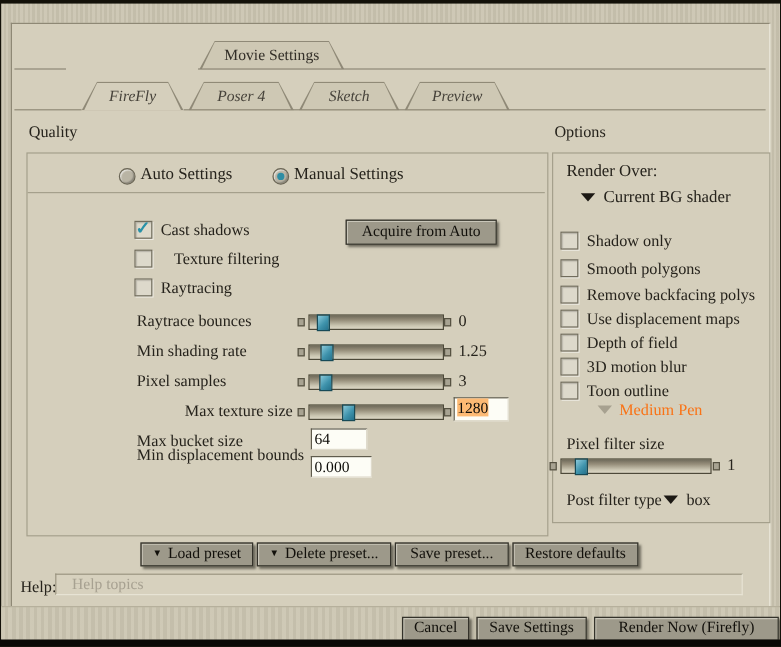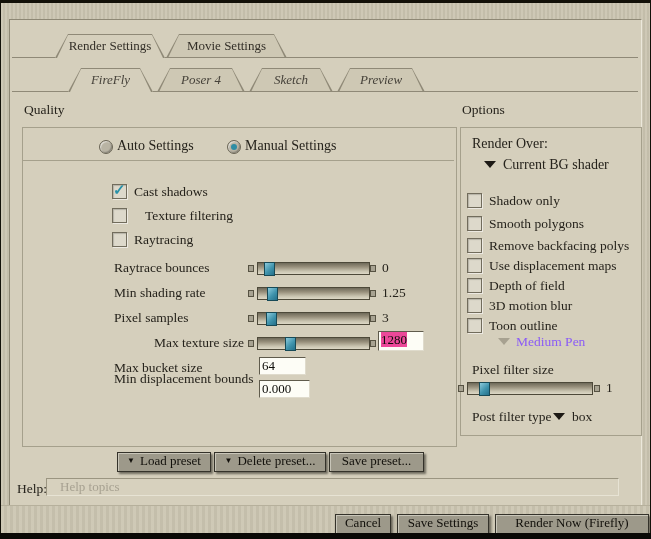--- a/index.html
+++ b/index.html
@@ -24,21 +24,21 @@
   .tab.active .tab-fill::after{background:#d5cfbc;}
   .tab-label{position:absolute;inset:0;text-align:center;line-height:23px;font-size:13px;color:#332f28;}
   .tab.italic .tab-label{font-style:italic;color:#46423a;}
   .hline{position:absolute;height:1px;background:#8f8977;}
 
   .heading{font-size:15px;color:#2e2a23;}
   .groupbox{position:absolute;border:1px solid #a5a08c;}
 
   .lbl{position:absolute;font-size:13.5px;line-height:14px;color:#26231c;white-space:nowrap;}
   .lbl14{font-size:14px;font-family:Liberation Serif, serif;}
-  .disabled-txt{color:#8b5cf6;}
+  .disabled-txt{color:#f97316;}
 
   
   .radio{position:absolute;width:12px;height:12px;border-radius:50%;background:#b9b4a4;
     border:1px solid #6b6656;box-shadow:inset 1px 1px 1px rgba(255,255,255,.6),inset -1px -1px 1px rgba(0,0,0,.25);}
   .radio.checked::after{content:"";position:absolute;left:3px;top:3px;width:6px;height:6px;border-radius:50%;background:#2e8da4;}
 
   
   .cb{position:absolute;width:13px;height:13px;background:#ddd9cb;
     border:1px solid #716c5c;box-shadow:inset 1px 1px 1px rgba(0,0,0,.18),1px 1px 0 rgba(255,255,255,.55);}
   .cb.checked::after{content:"✓";position:absolute;left:0px;top:-4px;font-size:15px;font-weight:bold;color:#2891a8;}
@@ -53,44 +53,40 @@
 
   
   .btn{position:absolute;height:18px;background:#9d998a;border:1px solid #34322a;
     box-shadow:inset 1px 1px 0 #c9c6b9,2px 2px 2px rgba(28,26,18,.55);
     color:#12100b;font-size:13px;text-align:center;line-height:16px;}
   .btn .arr{display:inline-block;margin-right:5px;font-size:8px;vertical-align:2px;}
 
   
   .tinput{position:absolute;background:#fdfdf6;border:1px solid;border-color:#5f5b4c #dfdbcc #dfdbcc #5f5b4c;
     font-size:13px;line-height:16px;padding:0 2px;color:#0d0c08;}
-  .sel{background:#ec4899;}
+  .sel{background:#fdba74;}
 
   .dd-arrow{position:absolute;width:0;height:0;border-left:6px solid transparent;border-right:6px solid transparent;border-top:7px solid #1c1914;}
   .dd-arrow.gray{border-top-color:#a7a190;}
 
   .helpfield{position:absolute;background:#d7d1be;border:1px solid;border-color:#9b9581 #e7e3d4 #e7e3d4 #9b9581;
     font-size:13px;line-height:16px;color:#a7a191;padding:0 0 0 13px;}
 
   .footer-strip{left:1px;top:505px;width:649px;height:28px;background:#ccc6b2;
     background-image:repeating-linear-gradient(90deg,rgba(255,255,255,.05) 0 3px,rgba(0,0,0,.04) 3px 6px);
     border-top:1px solid #b6b09c;box-sizing:border-box;}
 </style>
 </head>
 <body>
 
 <div id="screen">
 
   <div class="abs dlg-bg"></div>
   <div class="abs panel"></div>
 
-  <div class="tab active" style="left:55px;top:34px;width:110px;">
-    <div class="tab-fill"></div>
-    <span class="tab-label">Render Settings</span>
-  </div>
   <div class="tab" style="left:166px;top:34px;width:121px;">
     <div class="tab-fill"></div>
     <span class="tab-label">Movie Settings</span>
   </div>
   <div class="hline" style="left:12px;top:57px;width:43px;"></div>
   <div class="hline" style="left:165px;top:57px;width:473px;"></div>
 
   <div class="tab italic active" style="left:68px;top:68px;width:85px;">
     <div class="tab-fill"></div>
     <span class="tab-label">FireFly</span>
@@ -119,20 +115,21 @@
   <div class="lbl lbl14" style="left:245px;top:139px;">Manual Settings</div>
   <div class="hline" style="left:23px;top:160px;width:431px;background:#a5a08c;"></div>
 
   <div class="cb checked" style="left:112px;top:184px;"></div>
   <div class="lbl" style="left:134px;top:185px;">Cast shadows</div>
   <div class="cb" style="left:112px;top:208px;"></div>
   <div class="lbl" style="left:145px;top:209px;">Texture filtering</div>
   <div class="cb" style="left:112px;top:232px;"></div>
   <div class="lbl" style="left:134px;top:233px;">Raytracing</div>
 
+  <div class="btn" style="left:288px;top:183px;width:124px;height:19px;line-height:17px;">Acquire from Auto</div>
 
   <div class="lbl" style="left:114px;top:261px;">Raytrace bounces</div>
   <div class="slider" style="left:248px;top:262px;width:128px;">
     <div class="scap" style="left:0;"></div>
     <div class="strack" style="left:9px;width:113px;">
       <div class="sthumb" style="left:6px;"></div>
     </div>
     <div class="scap" style="left:122px;"></div>
   </div>
   <div class="lbl" style="left:382px;top:261px;">0</div>
@@ -208,20 +205,21 @@
   </div>
   <div class="lbl" style="left:606px;top:381px;">1</div>
 
   <div class="lbl" style="left:472px;top:410px;">Post filter type</div>
   <div class="dd-arrow" style="left:553px;top:413px;"></div>
   <div class="lbl" style="left:572px;top:410px;">box</div>
 
   <div class="btn" style="left:117px;top:452px;width:92px;"><span class="arr">▼</span><span>Load preset</span></div>
   <div class="btn" style="left:329px;top:452px;width:93px;">Save preset...</div>
   <div class="btn" style="left:214px;top:452px;width:110px;"><span class="arr">▼</span><span>Delete preset...</span></div>
+  <div class="btn" style="left:427px;top:452px;width:103px;">Restore defaults</div>
 
   <div class="lbl" style="left:17px;top:482px;">Help:</div>
   <div class="helpfield" style="left:46px;top:478px;width:558px;height:16px;">Help topics</div>
 
   <div class="abs footer-strip"></div>
   <div class="btn" style="left:335px;top:514px;width:54px;">Cancel</div>
   <div class="btn" style="left:397px;top:514px;width:90px;">Save Settings</div>
   <div class="btn" style="left:495px;top:514px;width:152px;">Render Now (Firefly)</div>
 
   <div class="abs bottom-bar"></div>

